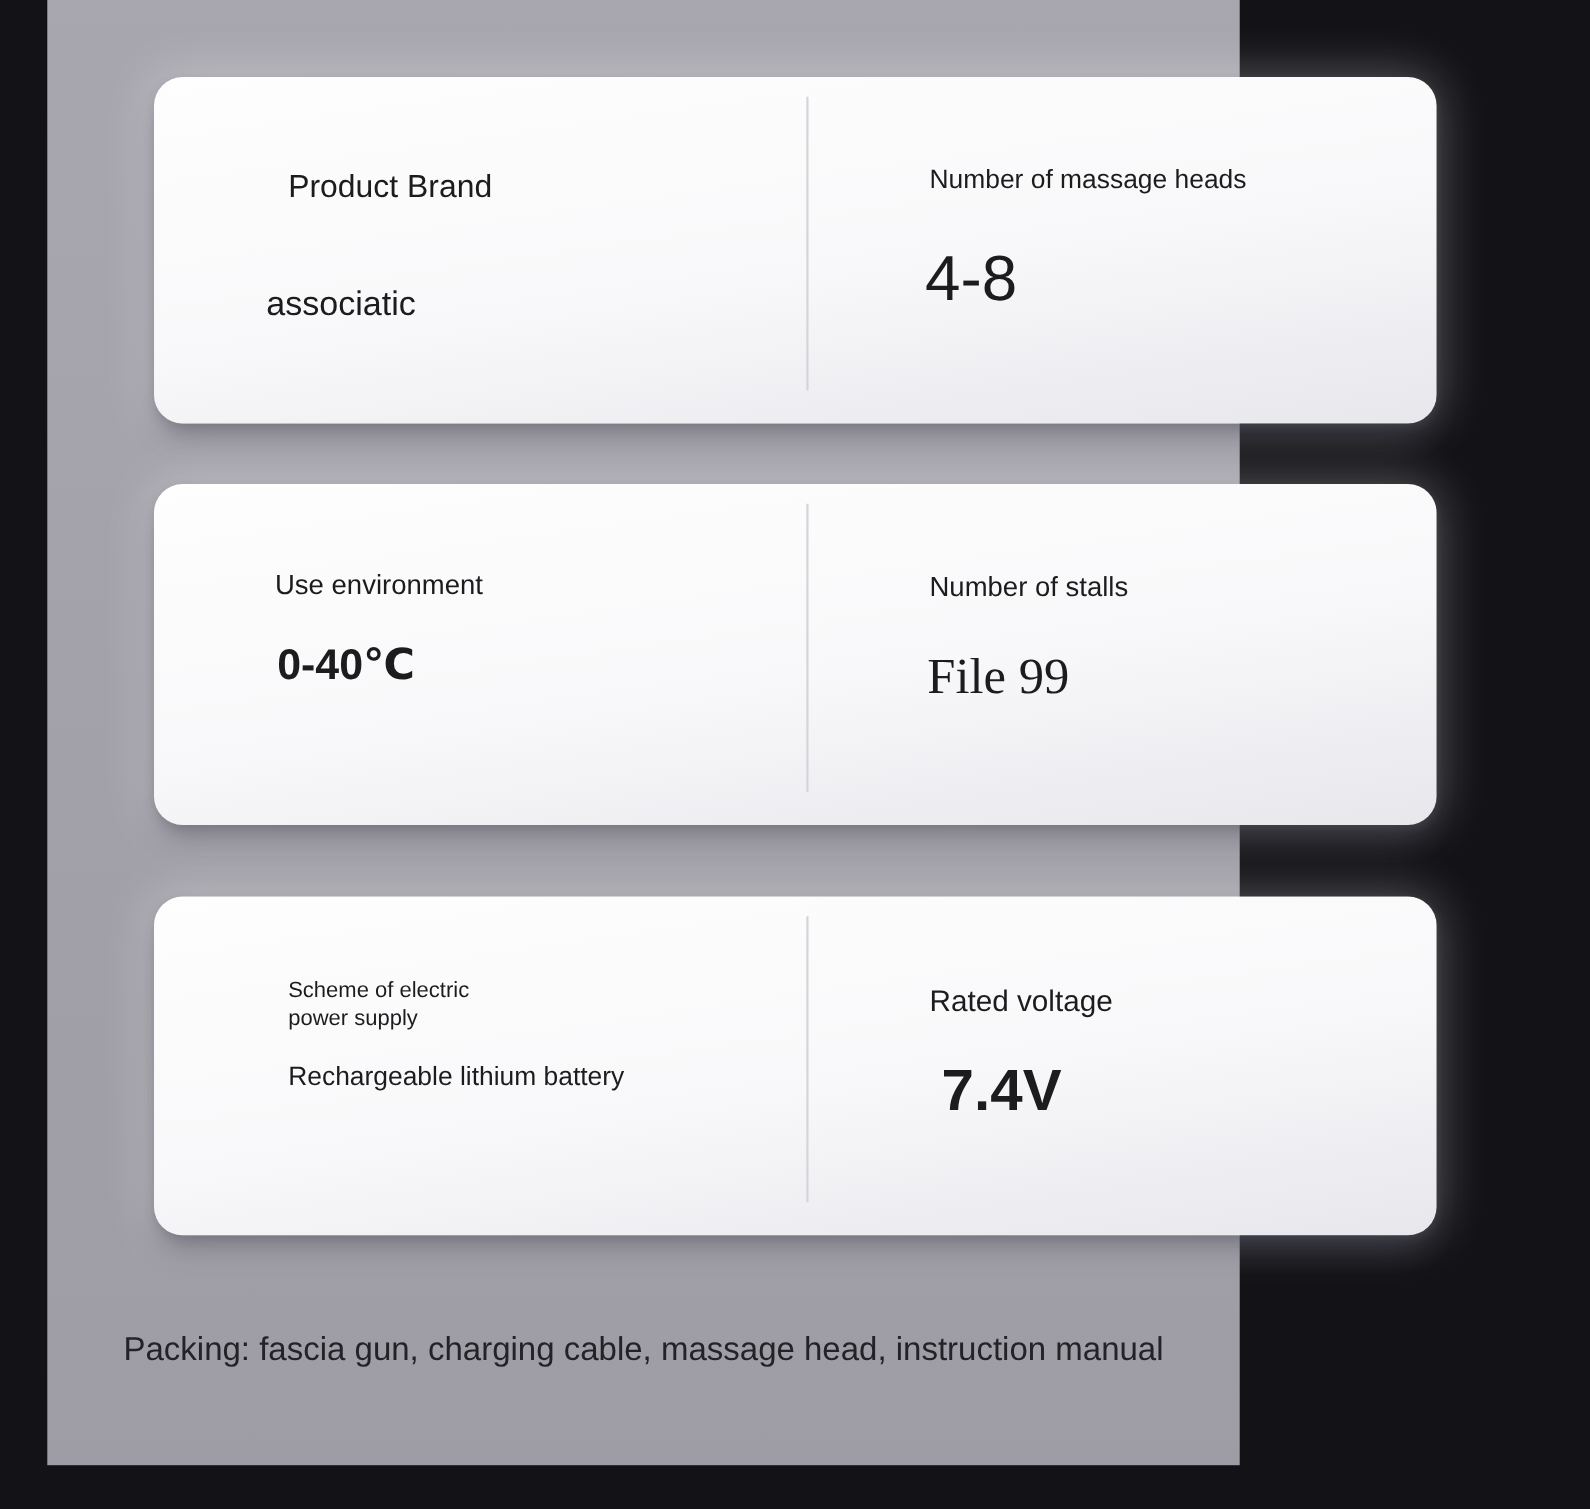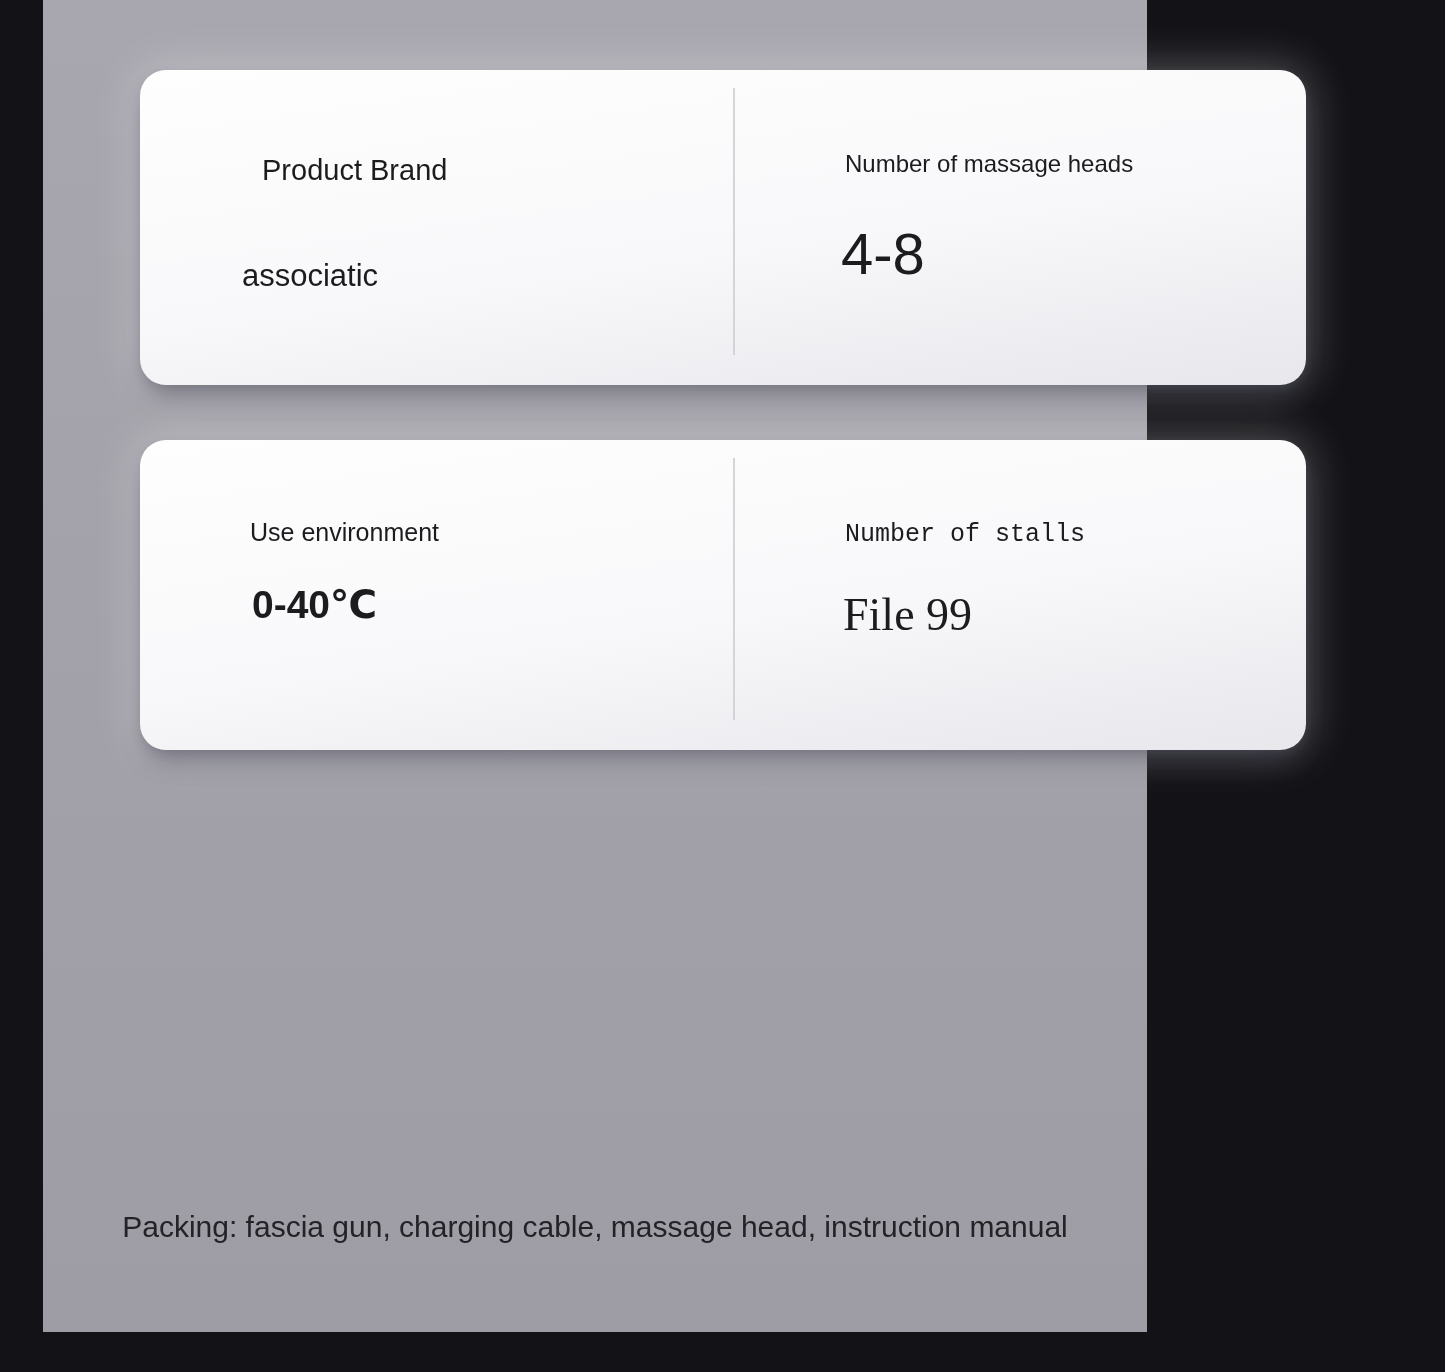--- a/index.html
+++ b/index.html
@@ -12,21 +12,20 @@
     font-family: "Liberation Sans", "DejaVu Sans", sans-serif;
     color: #1c1c1f;
   }
   .panel {
     position: absolute;
     left: 43px;
     top: 0;
     width: 1084px;
     height: 1332px;
     background: linear-gradient(180deg, #a8a7af 0%, #a3a2aa 45%, #9e9da5 100%);
-    padding-left: 20px;
   }
   .card {
     position: absolute;
     left: 97px;
     width: 1166px;
     border-radius: 26px;
     background: linear-gradient(172deg, #fefefe 0%, #f8f8fa 55%, #e7e7ec 100%);
     box-shadow:
       0 18px 26px -8px rgba(55, 55, 70, 0.45),
       0 3px 8px rgba(110, 110, 125, 0.25),
@@ -49,21 +48,21 @@
 
   
   .c1l-label { left: 122px; top: 84px;  font-size: 29px; }
   .c1l-value { left: 102px; top: 188px; font-size: 31px; }
   .c1r-label { left: 705px; top: 80px;  font-size: 24px; text-align: center; }
   .c1r-value { left: 701px; top: 150px; font-size: 58px; }
 
   
   .c2l-label { left: 110px; top: 78px;  font-size: 25px; }
   .c2l-value { left: 112px; top: 142px; font-size: 39px; font-weight: bold; }
-  .c2r-label { left: 705px; top: 80px;  font-size: 25px; font-family: Liberation Mono, monospace; }
+  .c2r-label { left: 705px; top: 80px;  font-size: 25px; }
   .c2r-value { left: 703px; top: 148px; font-size: 46px; font-family: Liberation Serif, serif; }
 
   
   .c3l-label {
     left: 122px; top: 72px; font-size: 20px;
     max-width: 185px; white-space: normal; line-height: 1.32;
   }
   .c3l-value { left: 122px; top: 150px; font-size: 24px; }
   .c3r-label { left: 705px; top: 80px;  font-size: 27px; }
   .c3r-value { left: 716px; top: 146px; font-size: 53px; font-weight: bold; }
@@ -95,16 +94,23 @@
     </section>
 
     <section class="card card-2">
       <div class="label c2l-label">Use environment</div>
       <div class="value c2l-value">0-40℃</div>
       <div class="divider"></div>
       <div class="label c2r-label">Number of stalls</div>
       <div class="value c2r-value">File 99</div>
     </section>
 
+    <section class="card card-3">
+      <div class="label c3l-label">Scheme of electric power supply</div>
+      <div class="value c3l-value">Rechargeable lithium battery</div>
+      <div class="divider"></div>
+      <div class="label c3r-label">Rated voltage</div>
+      <div class="value c3r-value">7.4V</div>
+    </section>
 
     <div class="packing">Packing: fascia gun, charging cable, massage head, instruction manual</div>
   </div>
 </div>
 
 </body></html>

